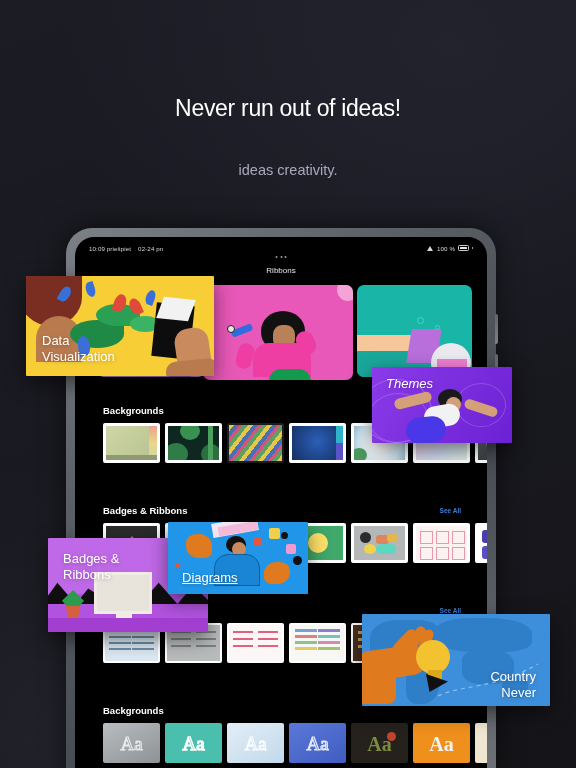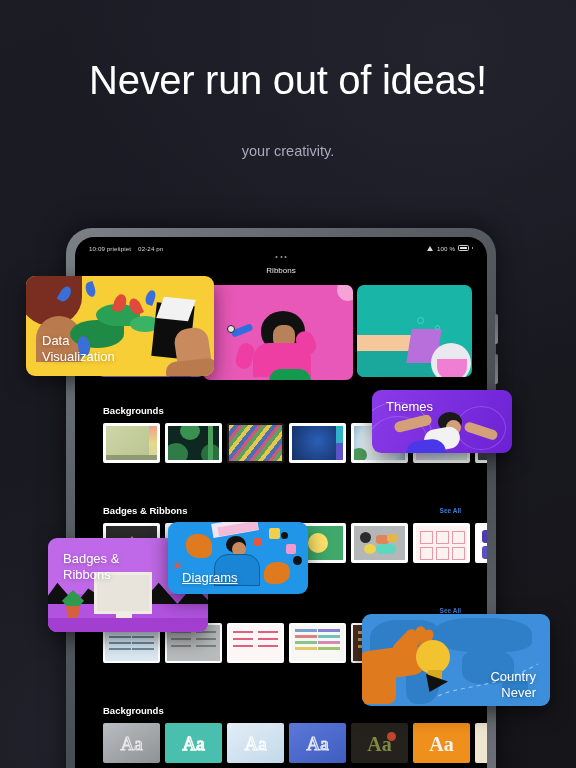--- a/index.html
+++ b/index.html
@@ -9,22 +9,23 @@
       radial-gradient(ellipse 620px 520px at 78% 6%, #23232e 0%, rgba(35,35,46,0) 62%),
       radial-gradient(ellipse 520px 460px at 14% 96%, #22222c 0%, rgba(34,34,44,0) 60%),
       linear-gradient(160deg,#1c1c25 0%,#191921 48%,#151519 100%);
     font-family:"Liberation Sans", sans-serif;
     position:relative;
   }
 
   
   .hero { position:absolute; left:0; top:58px; width:576px; text-align:center; }
   .hero-title {
-    font-size:40px; font-weight:400; color:#ffffff; letter-spacing:-0.3px;
+    font-size:23px; font-weight:400; color:#ffffff; letter-spacing:-0.3px;
     line-height:1.12;
+    margin-top:38px;
   }
   .hero-sub {
     margin-top:18px; font-size:14.5px; color:#a9a9bd; line-height:1.42; font-weight:400;
   }
 
   
   .tablet {
     position:absolute; left:66px; top:228px; width:430px; height:560px;
     border-radius:26px 26px 0 0;
     background:linear-gradient(140deg,#7b8186 0%,#5a6066 30%,#454b51 62%,#6d7379 100%);
@@ -72,39 +73,39 @@
   
   .sec-title { position:absolute; font-size:9.5px; font-weight:700; color:#fff; }
   .see-all { position:absolute; font-size:6.5px; font-weight:700; color:#3f7fd6; }
 
   
   .row { position:absolute; display:flex; gap:5px; }
   .thumb { width:57px; height:40px; border-radius:2px; overflow:hidden; position:relative; background:#fff; }
 
   
   .card {
-    position:absolute; border-radius:9px; overflow:hidden;
+    position:absolute; border-radius:1px; overflow:hidden;
     box-shadow:0 7px 20px rgba(0,0,0,.5);
   }
   .card-label {
     position:absolute; color:#fff; font-size:13px; line-height:1.22;
     font-weight:400; text-shadow:0 1px 4px rgba(0,0,0,.28);
   }
 
   
   .board { position:absolute; border-radius:7px; overflow:hidden; }
 </style>
 </head>
 <body>
 
 <div class="hero">
   <div class="hero-title">Never run out of ideas!</div>
   <div class="hero-sub">
     <br>
-    <span>your creativity.</span>
+    <span>ideas creativity.</span>
   </div>
 </div>
 
 <div class="tablet">
   <div class="tablet-btn"></div>
   <div class="tablet-btn2"></div>
 
   <div class="screen">
 
     <div class="statusbar">
@@ -321,21 +322,21 @@
 
   <div style="position:absolute;left:128px;top:28px;width:38px;height:54px;background:#0d0d0d;transform:rotate(6deg);"></div>
   <div style="position:absolute;left:134px;top:22px;width:32px;height:22px;background:#f2f2f2;transform:rotate(6deg) skewX(-14deg);"></div>
   <div style="position:absolute;left:150px;top:52px;width:34px;height:48px;border-radius:14px 14px 0 0;background:#c98b5e;transform:rotate(-8deg);"></div>
   <div style="position:absolute;left:140px;top:84px;width:52px;height:22px;border-radius:10px;background:#b97a4e;transform:rotate(-6deg);"></div>
   <div class="card-label" style="left:16px;bottom:11px;">
     <span>Data</span><br><span>Visualization</span>
   </div>
 </div>
 
-<div class="card" style="left:372px;top:390px;width:140px;height:63px;background:linear-gradient(120deg,#8b3be8,#6b21d4);">
+<div class="card" style="left:372px;top:367px;width:140px;height:76px;background:linear-gradient(120deg,#8b3be8,#6b21d4);font-style:italic;">
   <div style="position:absolute;left:-12px;top:12px;width:72px;height:64px;border-radius:50%;border:1.6px solid rgba(255,255,255,.22);"></div>
   <div style="position:absolute;left:-4px;top:26px;width:60px;height:50px;border-radius:50%;border:1.6px solid rgba(255,255,255,.18);"></div>
   <div style="position:absolute;right:6px;top:16px;width:50px;height:44px;border-radius:50%;border:1.6px solid rgba(255,255,255,.18);"></div>
 
   <div style="position:absolute;left:66px;top:22px;width:24px;height:20px;border-radius:50%;background:#1a1a1a;"></div>
   <div style="position:absolute;left:74px;top:30px;width:15px;height:15px;border-radius:50%;background:#d4a07a;"></div>
   <div style="position:absolute;left:52px;top:38px;width:36px;height:22px;border-radius:11px;background:#f2f2f2;transform:rotate(-10deg);"></div>
   <div style="position:absolute;left:34px;top:50px;width:40px;height:26px;border-radius:13px;background:#4a38e8;transform:rotate(-6deg);"></div>
   <div style="position:absolute;left:22px;top:28px;width:38px;height:11px;border-radius:6px;background:#d4a07a;transform:rotate(-14deg);"></div>
   <div style="position:absolute;right:14px;top:36px;width:34px;height:10px;border-radius:5px;background:#d4a07a;transform:rotate(18deg);"></div>

